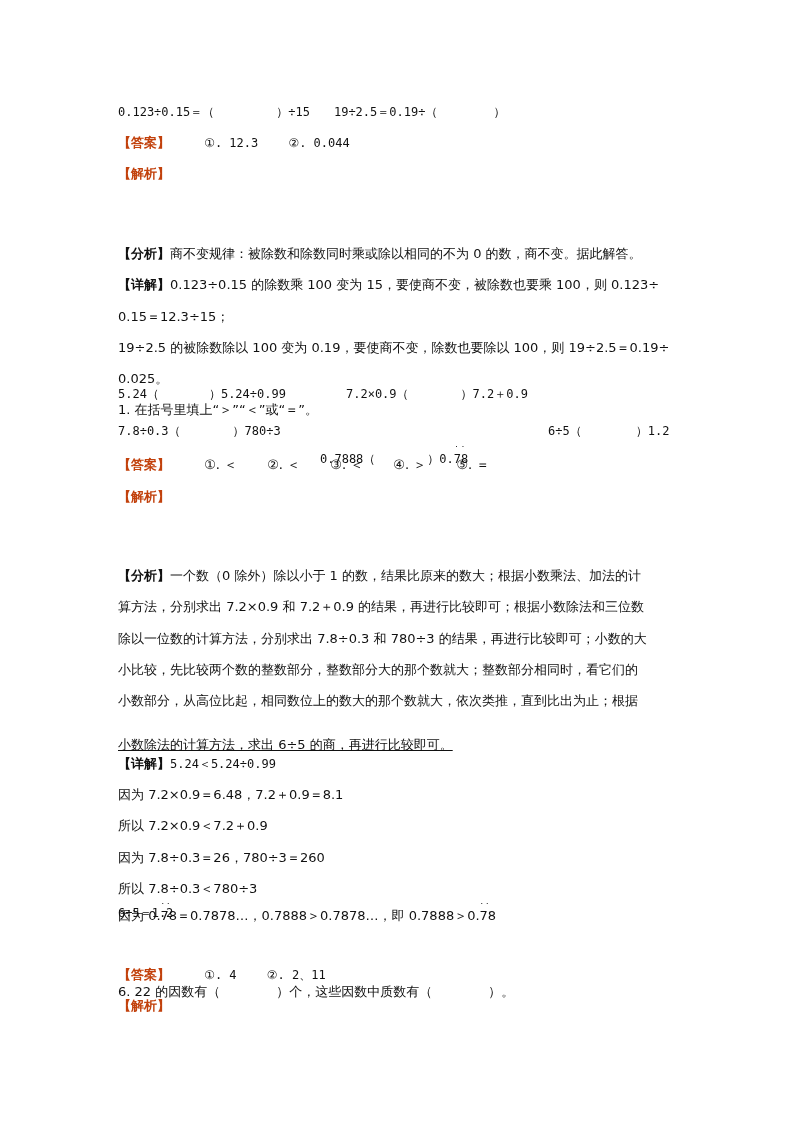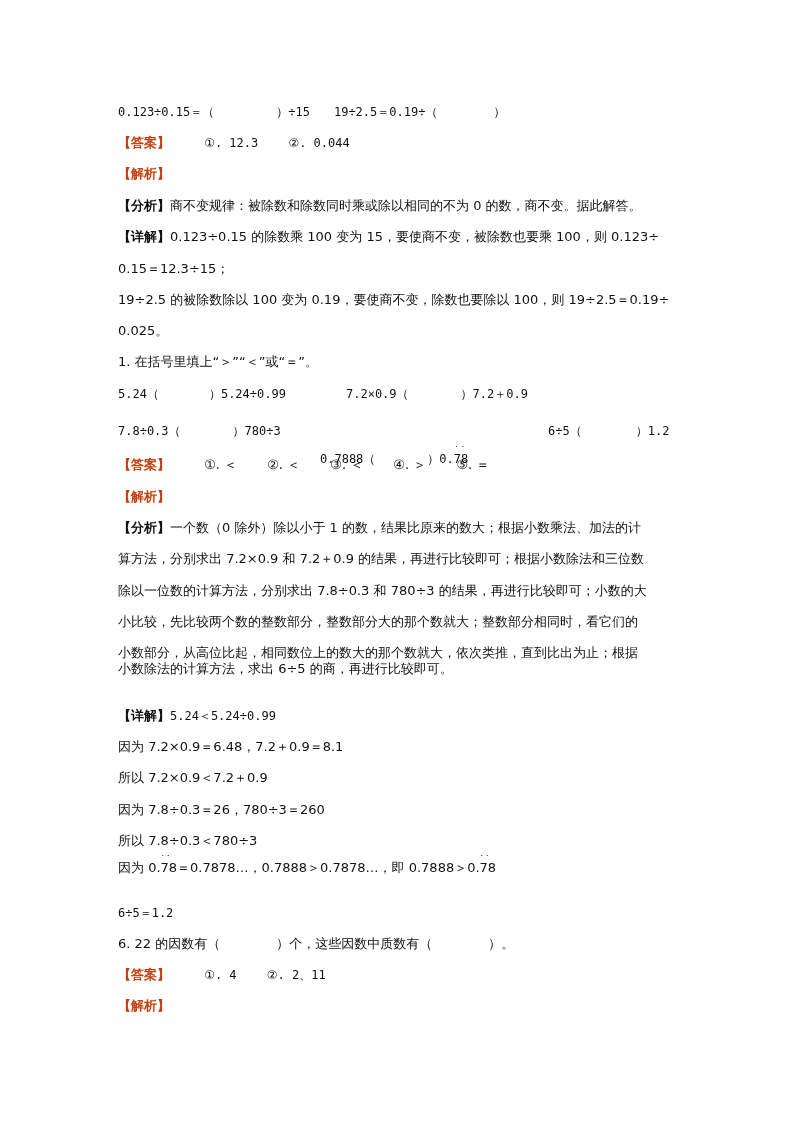--- a/index.html
+++ b/index.html
@@ -1,21 +1,21 @@
 <!DOCTYPE html>
 <html><head>
 <meta charset="utf-8">
 <style>
   html, body { margin: 0; padding: 0; background: #ffffff; }
   body { width: 794px; height: 1123px; position: relative; overflow: hidden;
          font-family: "DejaVu Serif", "Liberation Serif", serif; color: #111; }
   .page { position: absolute; left: 118px; top: 0; width: 560px; }
   .line { position: absolute; left: 0; white-space: nowrap; font-size: 13px; line-height: 18px; }
   .label { color: #c2410c; font-weight: bold; font-family: "DejaVu Sans", sans-serif; }
-  .cjk { font-family: "DejaVu Sans", sans-serif; }
+  .cjk { font-family: "DejaVu Sans", sans-serif; margin-top: 48px; }
   .num { font-family: "DejaVu Sans Mono", "Liberation Mono", monospace; font-size: 12px; }
   .blank { display: inline-block; }
   .ans { display: inline-block; margin-left: 30px; }
   .ans-item { display: inline-block; margin-right: 26px; }
   .cell { position: absolute; white-space: nowrap; }
   .rep { position: relative; display: inline-block; }
   .rep .dots { position: absolute; top: -9px; left: 0; font-size: 9px; letter-spacing: 1px; }
 </style>
 </head>
 <body>
@@ -77,21 +77,21 @@
     <span class="label">【解析】</span>
   </div>
 
   <div class="line cjk" style="top:519px;">
     <span style="font-weight:bold;">【分析】</span><span>一个数（0 除外）除以小于 1 的数，结果比原来的数大；根据小数乘法、加法的计</span>
   </div>
   <div class="line cjk" style="top:550px;">算方法，分别求出 7.2×0.9 和 7.2＋0.9 的结果，再进行比较即可；根据小数除法和三位数</div>
   <div class="line cjk" style="top:582px;">除以一位数的计算方法，分别求出 7.8÷0.3 和 780÷3 的结果，再进行比较即可；小数的大</div>
   <div class="line cjk" style="top:613px;">小比较，先比较两个数的整数部分，整数部分大的那个数就大；整数部分相同时，看它们的</div>
   <div class="line cjk" style="top:644px;">小数部分，从高位比起，相同数位上的数大的那个数就大，依次类推，直到比出为止；根据</div>
-  <div class="line cjk" style="top:660px;">小数除法的计算方法，求出 6÷5 的商，再进行比较即可。</div>
+  <div class="line cjk" style="top:688px;text-decoration:underline;">小数除法的计算方法，求出 6÷5 的商，再进行比较即可。</div>
 
   <div class="line cjk" style="top:707px;">
     <span style="font-weight:bold;">【详解】</span><span class="num">5.24＜5.24÷0.99</span>
   </div>
   <div class="line cjk" style="top:738px;">因为 7.2×0.9＝6.48，7.2＋0.9＝8.1</div>
   <div class="line cjk" style="top:769px;">所以 7.2×0.9＜7.2＋0.9</div>
   <div class="line cjk" style="top:801px;">因为 7.8÷0.3＝26，780÷3＝260</div>
   <div class="line cjk" style="top:832px;">所以 7.8÷0.3＜780÷3</div>
 
   <div class="line cjk" style="top:859px;">

